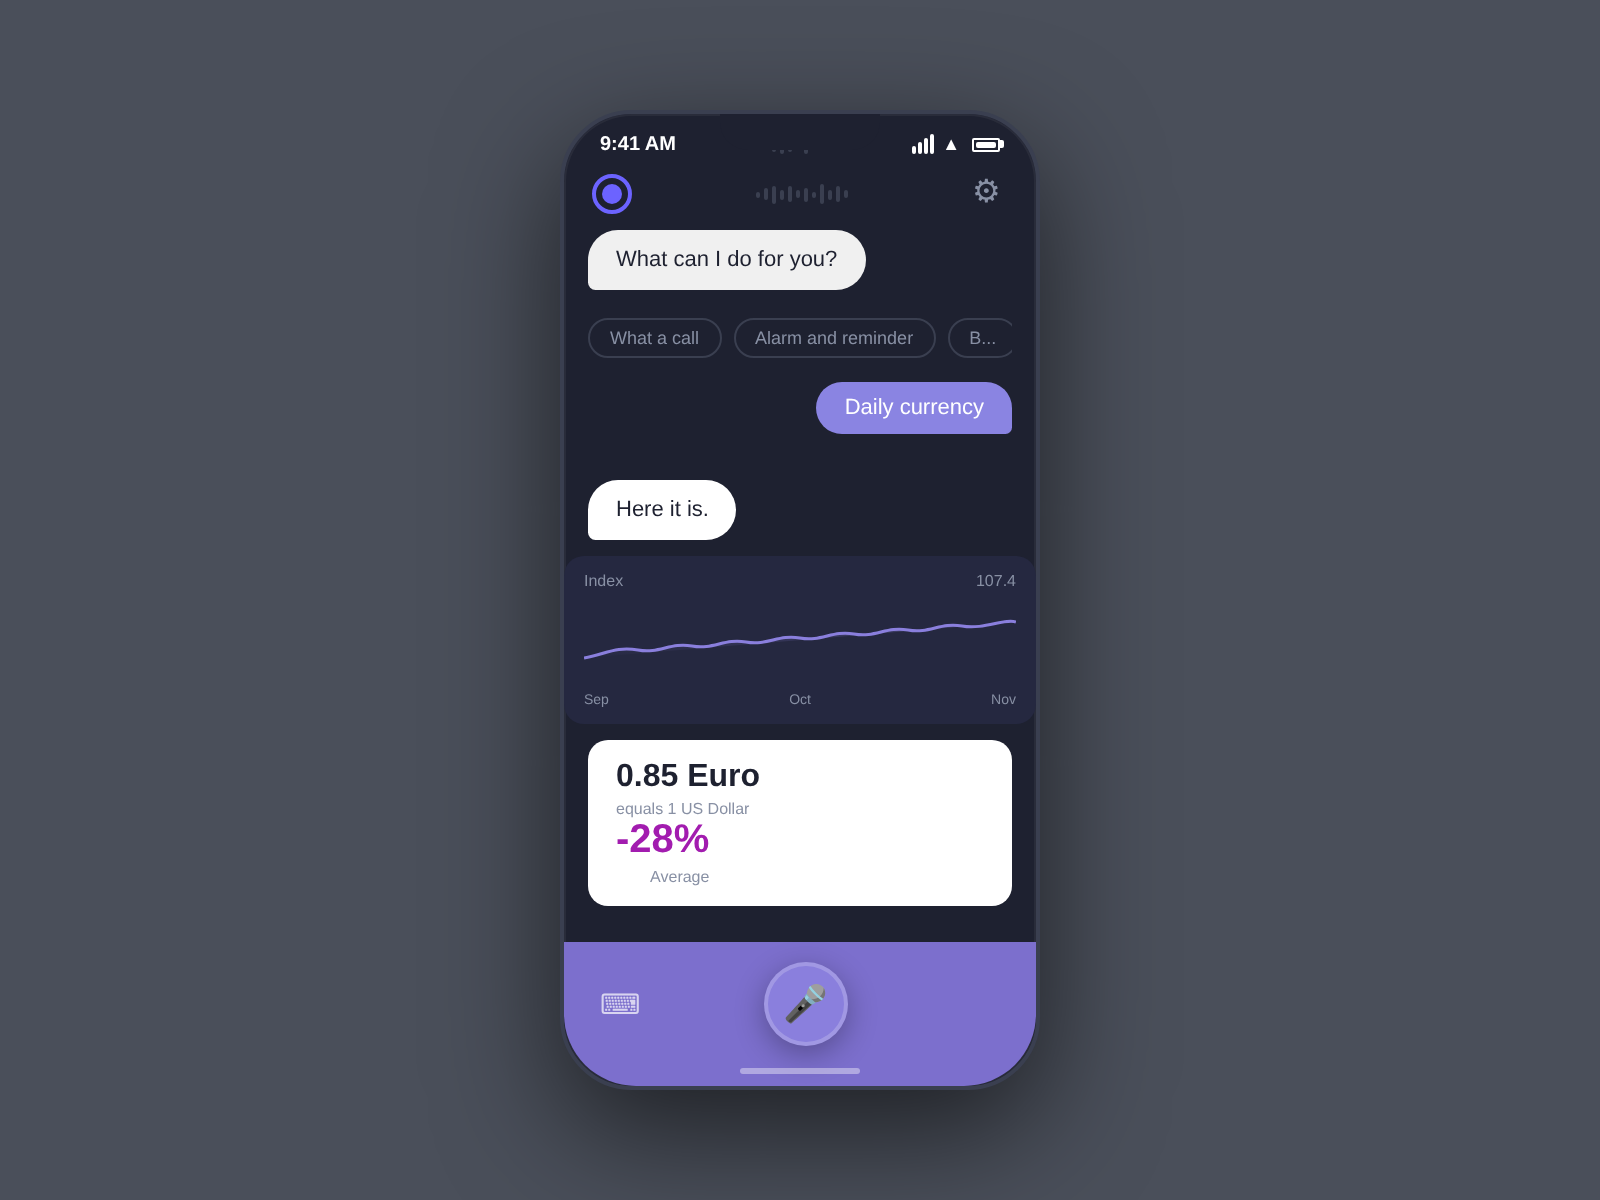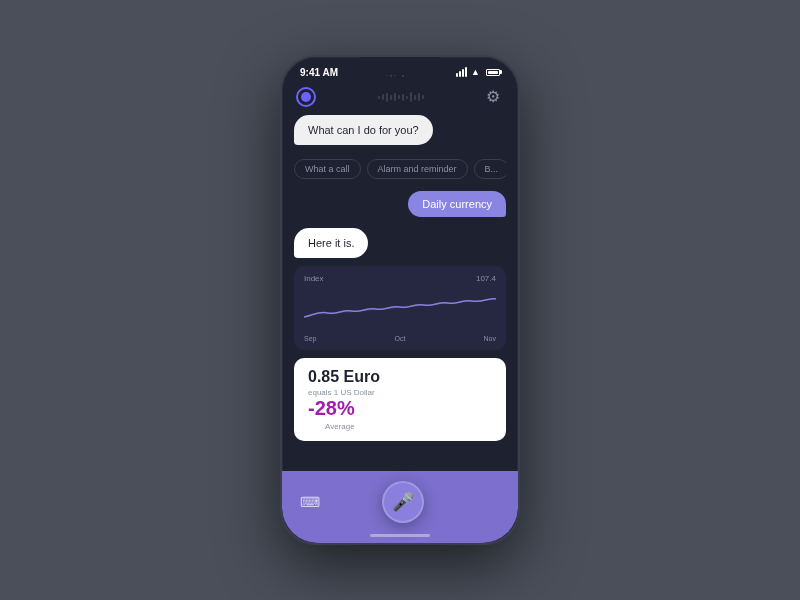--- a/index.html
+++ b/index.html
@@ -141,21 +141,21 @@
       font-size: 9px;
       color: #8890a4;
       white-space: nowrap;
       flex-shrink: 0;
     }
 
     
     .user-bubble-wrapper {
       display: flex;
       justify-content: flex-end;
-      margin-bottom: 11px;
+      margin-bottom: 23px;
     }
     .user-bubble {
       background: #8a84e2;
       border-radius: 16px 16px 4px 16px;
       padding: 7px 14px;
       font-size: 11px;
       color: #fff;
       display: inline-block;
     }
 
@@ -168,21 +168,21 @@
       color: #1e2130;
       display: inline-block;
       margin-bottom: 8px;
     }
 
     
     .chart-card {
       background: #252840;
       border-radius: 10px;
       padding: 8px 10px;
-      margin: 0 12px 8px;
+      margin: 0 0 8px;
     }
     .chart-header {
       display: flex;
       justify-content: space-between;
       font-size: 8px;
       color: #8890a4;
       margin-bottom: 6px;
     }
     .chart-area {
       height: 42px;

